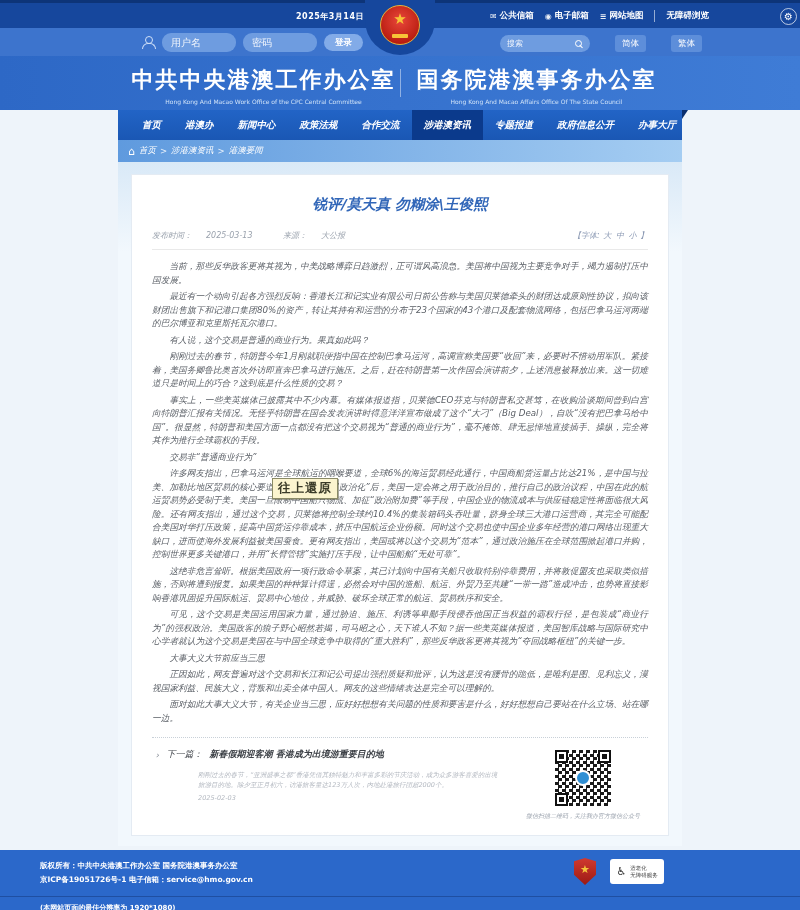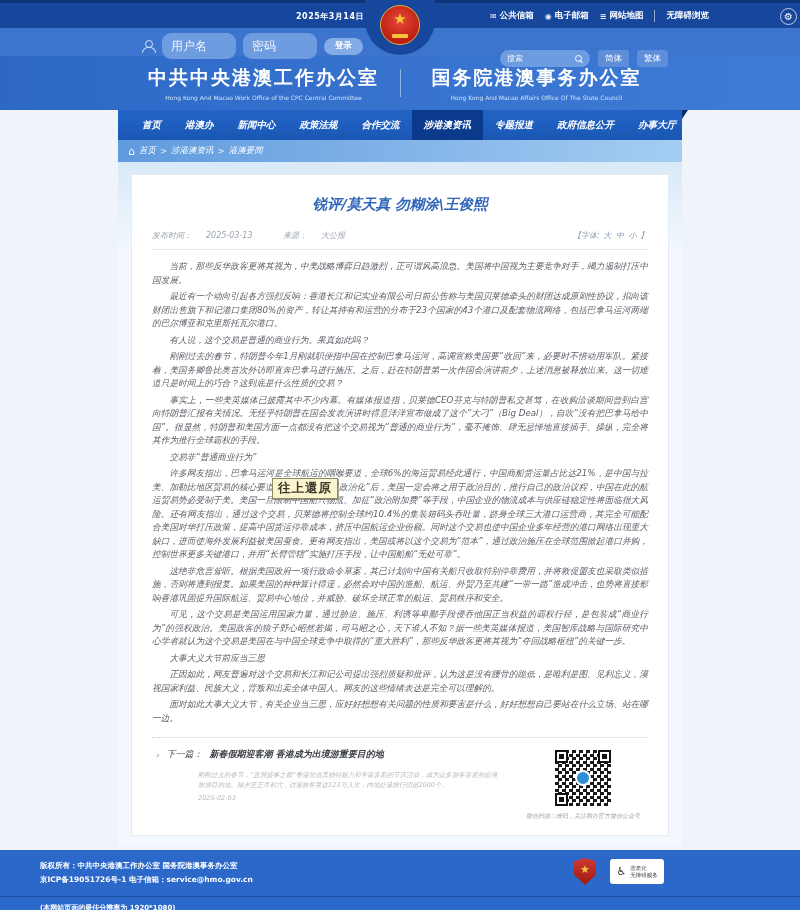--- a/index.html
+++ b/index.html
@@ -15,40 +15,40 @@
   .tb1-link { display:flex; align-items:center; gap:3px; cursor:pointer; }
   .tb1-link .ic { font-size:8px; opacity:.9; }
   .tb1-link.sep { border-left:1px solid rgba(255,255,255,.55); padding-left:11px; }
   .gear-btn { position:absolute; right:3px; top:5px; width:17px; height:17px; border:1px solid rgba(255,255,255,.7); border-radius:50%; text-align:center; line-height:15px; font-size:10px; color:#fff; cursor:pointer; }
   
   .topbar2 { height:28px; background:#3d74cd; position:relative; z-index:10; }
   .login-group { position:absolute; left:142px; top:5px; display:flex; gap:7px; align-items:center; }
   .person-icon { width:12px; height:13px; position:relative; margin-right:1px; }
   .person-icon::before { content:""; position:absolute; left:3px; top:0; width:6px; height:6px; border:1px solid #cfe0f8; border-radius:50%; }
   .person-icon::after { content:""; position:absolute; left:0; bottom:0; width:12px; height:5px; border:1px solid #cfe0f8; border-bottom:none; border-radius:6px 6px 0 0; }
-  .pill-input { width:74px; height:26px; border:none; border-radius:9px; background:#6e9ce0; color:#fff; font-size:12px; padding:0 9px; outline:none; }
+  .pill-input { width:74px; height:19px; border:none; border-radius:9px; background:#6e9ce0; color:#fff; font-size:10px; padding:0 9px; outline:none; }
   .pill-input::placeholder { color:rgba(255,255,255,.9); }
   .login-btn { height:17px; border:none; border-radius:9px; background:#82abe8; color:#fff; font-size:8.5px; font-weight:bold; padding:0 11px; cursor:pointer; }
-  .search-group { position:absolute; left:500px; top:22px; display:flex; gap:8px; align-items:center; }
+  .search-group { position:absolute; left:500px; top:7px; display:flex; gap:25px; align-items:center; }
   .search-pill { width:90px; height:17px; border-radius:9px; background:#6e9ce0; display:flex; align-items:center; padding:0 7px; gap:4px; }
   .search-pill input { flex:1; border:none; background:transparent; color:#fff; font-size:8px; outline:none; min-width:0; }
   .search-pill input::placeholder { color:rgba(255,255,255,.9); }
   .mag-icon { width:8px; height:8px; position:relative; flex:none; cursor:pointer; }
   .mag-icon::before { content:""; position:absolute; left:0; top:0; width:5px; height:5px; border:1.3px solid #fff; border-radius:50%; }
   .mag-icon::after { content:""; position:absolute; right:0; bottom:0; width:4px; height:1.3px; background:#fff; transform:rotate(45deg); }
   .lang-btn { height:17px; border:none; border-radius:3px; background:#5d8eda; color:#fff; font-size:8.5px; padding:0 7px; cursor:pointer; }
   
   .emblem-notch { position:absolute; top:0; left:50%; transform:translateX(-50%); width:70px; height:55px; background:#16479d; border-radius:0 0 35px 35px; z-index:12; }
   .emblem { position:absolute; top:5px; left:50%; transform:translateX(-50%); width:40px; height:40px; border-radius:50%; background:radial-gradient(circle at 50% 38%, #e8463a, #b81c10 75%); border:1.5px solid #e8b23a; z-index:13; text-align:center; }
   .emblem .star { color:#f7c437; font-size:15px; line-height:26px; }
   .emblem .gate { position:absolute; left:50%; transform:translateX(-50%); bottom:6px; width:16px; height:4px; background:#f7c437; border-radius:1px; }
   
   .header-band { height:54px; background:linear-gradient(90deg,#2d68c6,#3f7cd6); color:#fff; display:flex; justify-content:center; position:relative; z-index:5; }
   .org { width:272px; text-align:center; padding-top:9px; }
-  .org-cn { font-size:19px; font-weight:bold; letter-spacing:2px;font-family:Liberation Serif, serif; }
+  .org-cn { font-size:22px; font-weight:bold; letter-spacing:2px;font-family:Liberation Serif, serif; }
   .org-en { font-size:6px; color:#cfe2f8; margin-top:3px; }
   .org-divider { width:1px; height:28px; background:rgba(255,255,255,.45); margin-top:13px; }
   
   .page-wrap { width:564px; margin:0 auto; position:relative;font-style:italic; }
   .nav { height:30px; background:linear-gradient(180deg,#2264c6,#1a57b4); display:flex; align-items:stretch; padding-left:12px; position:relative; }
   .nav-item { display:flex; align-items:center; padding:0 12px; color:#fff; font-size:9.5px; font-weight:bold; cursor:pointer; white-space:nowrap; }
   .nav-item.active { background:#0b3a8c; }
   .nav-fold { position:absolute; right:-6px; top:0; width:0; height:0; border-top:9px solid #0a2f6e; border-right:6px solid transparent; }
   .breadcrumb { height:22px; background:linear-gradient(90deg,#5f9ade,#a5cdf2); display:flex; align-items:center; gap:4px; padding-left:10px; color:#fff; font-size:8.5px; }
   .breadcrumb .home-ic { font-size:11px; line-height:1; }

